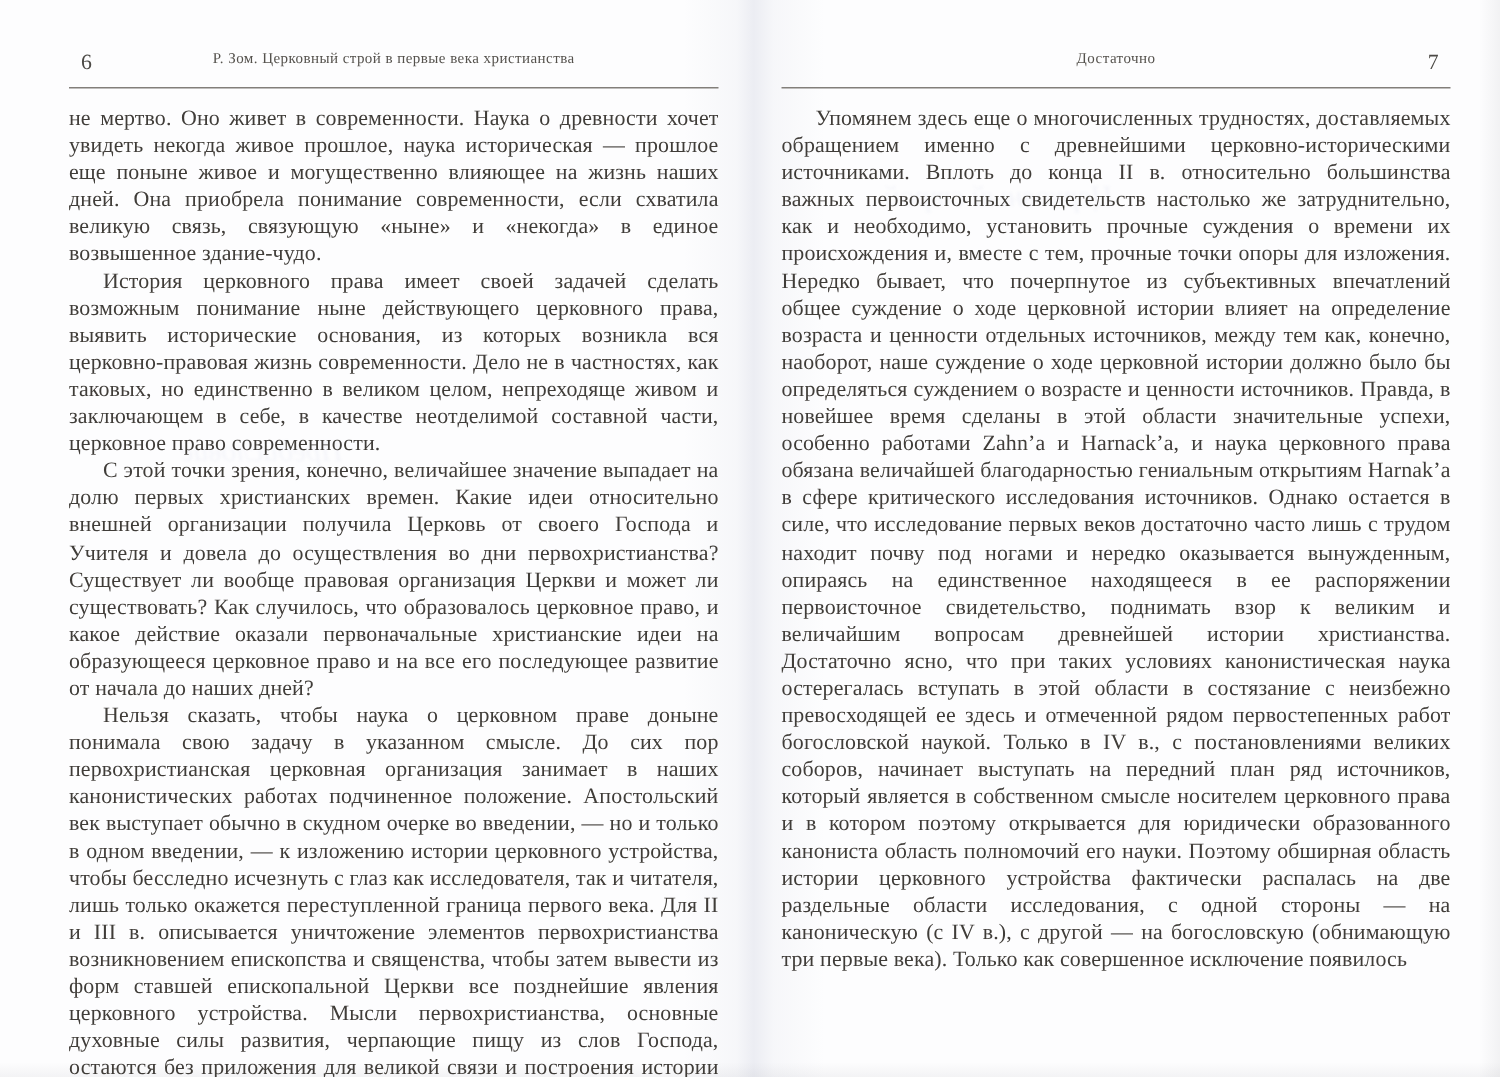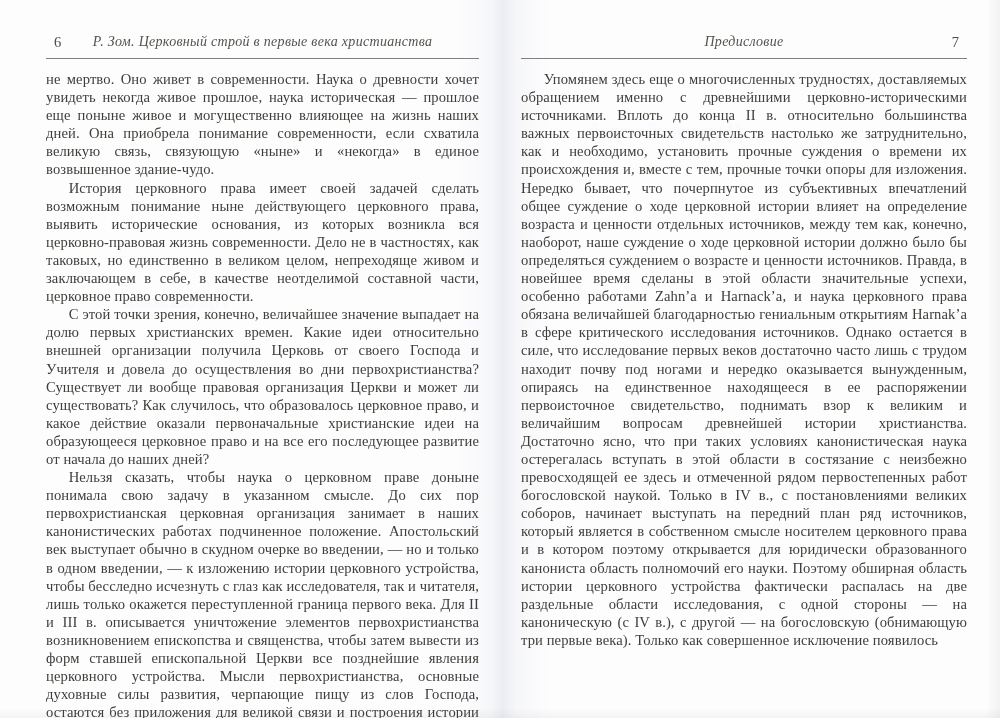--- a/index.html
+++ b/index.html
@@ -56,22 +56,21 @@
   .page-right { left: 521px; width: 446px; }
 
   .page-header {
     position: relative;
     height: 24px;
     border-bottom: 1.5px solid #827f7a;
     margin-bottom: 11px;
   }
   .running-head {
     text-align: center;
-    font-style: italic;
-    font-size: 14px;
+    font-size: 10px;
     letter-spacing: 0.3px;
     color: #55524d;
     white-space: nowrap;
   }
   .page-number {
     position: absolute;
     top: 0;
     font-size: 14.5px;
     color: #4c4a46;
   }
@@ -127,20 +126,20 @@
         <p>не мертво. Оно живет в современности. Наука о древности хочет увидеть некогда живое прошлое, наука историческая — прошлое еще поныне живое и могущественно влияющее на жизнь наших дней. Она приобрела понимание современности, если схватила великую связь, связующую «ныне» и «некогда» в единое возвышенное здание-чудо.</p>
         <p class="indent">История церковного права имеет своей задачей сделать возможным понимание ныне действующего церковного права, выявить исторические основания, из которых возникла вся церковно-правовая жизнь современности. Дело не в частностях, как таковых, но единственно в великом целом, непреходяще живом и заключающем в себе, в качестве неотделимой составной части, церковное право современности.</p>
         <p class="indent">С этой точки зрения, конечно, величайшее значение выпадает на долю первых христианских времен. Какие идеи относительно внешней организации получила Церковь от своего Господа и Учителя и довела до осуществления во дни первохристианства? Существует ли вообще правовая организация Церкви и может ли существовать? Как случилось, что образовалось церковное право, и какое действие оказали первоначальные христианские идеи на образующееся церковное право и на все его последующее развитие от начала до наших дней?</p>
         <p class="indent">Нельзя сказать, чтобы наука о церковном праве доныне понимала свою задачу в указанном смысле. До сих пор первохристианская церковная организация занимает в наших канонистических работах подчиненное положение. Апостольский век выступает обычно в скудном очерке во введении, — но и только в одном введении, — к изложению истории церковного устройства, чтобы бесследно исчезнуть с глаз как исследователя, так и читателя, лишь только окажется переступленной граница первого века. Для II и III в. описывается уничтожение элементов первохристианства возникновением епископства и священства, чтобы затем вывести из форм ставшей епископальной Церкви все позднейшие явления церковного устройства. Мысли первохристианства, основные духовные силы развития, черпающие пищу из слов Господа, остаются без приложения для великой связи и построения истории церковного устройства;</p>
       </div>
   </div>
 
   <div class="page page-right">
     <div class="page-header">
       <span class="page-number">7</span>
-      <div class="running-head">Предисловие</div>
+      <div class="running-head">Достаточно</div>
     </div>
     <div class="page-body">
         <p class="indent">Упомянем здесь еще о многочисленных трудностях, доставляемых обращением именно с древнейшими церковно-историческими источниками. Вплоть до конца II в. относительно большинства важных первоисточных свидетельств настолько же затруднительно, как и необходимо, установить прочные суждения о времени их происхождения и, вместе с тем, прочные точки опоры для изложения. Нередко бывает, что почерпнутое из субъективных впечатлений общее суждение о ходе церковной истории влияет на определение возраста и ценности отдельных источников, между тем как, конечно, наоборот, наше суждение о ходе церковной истории должно было бы определяться суждением о возрасте и ценности источников. Правда, в новейшее время сделаны в этой области значительные успехи, особенно работами Zahn’а и Harnack’а, и наука церковного права обязана величайшей благодарностью гениальным открытиям Harnak’а в сфере критического исследования источников. Однако остается в силе, что исследование первых веков достаточно часто лишь с трудом находит почву под ногами и нередко оказывается вынужденным, опираясь на единственное находящееся в ее распоряжении первоисточное свидетельство, поднимать взор к великим и величайшим вопросам древнейшей истории христианства. Достаточно ясно, что при таких условиях канонистическая наука остерегалась вступать в этой области в состязание с неизбежно превосходящей ее здесь и отмеченной рядом первостепенных работ богословской наукой. Только в IV в., с постановлениями великих соборов, начинает выступать на передний план ряд источников, который является в собственном смысле носителем церковного права и в котором поэтому открывается для юридически образованного канониста область полномочий его науки. Поэтому обширная область истории церковного устройства фактически распалась на две раздельные области исследования, с одной стороны — на каноническую (с IV в.), с другой — на богословскую (обнимающую три первые века). Только как совершенное исключение появилось</p>
       </div>
   </div>
 
 </div>
 
 </body></html>

